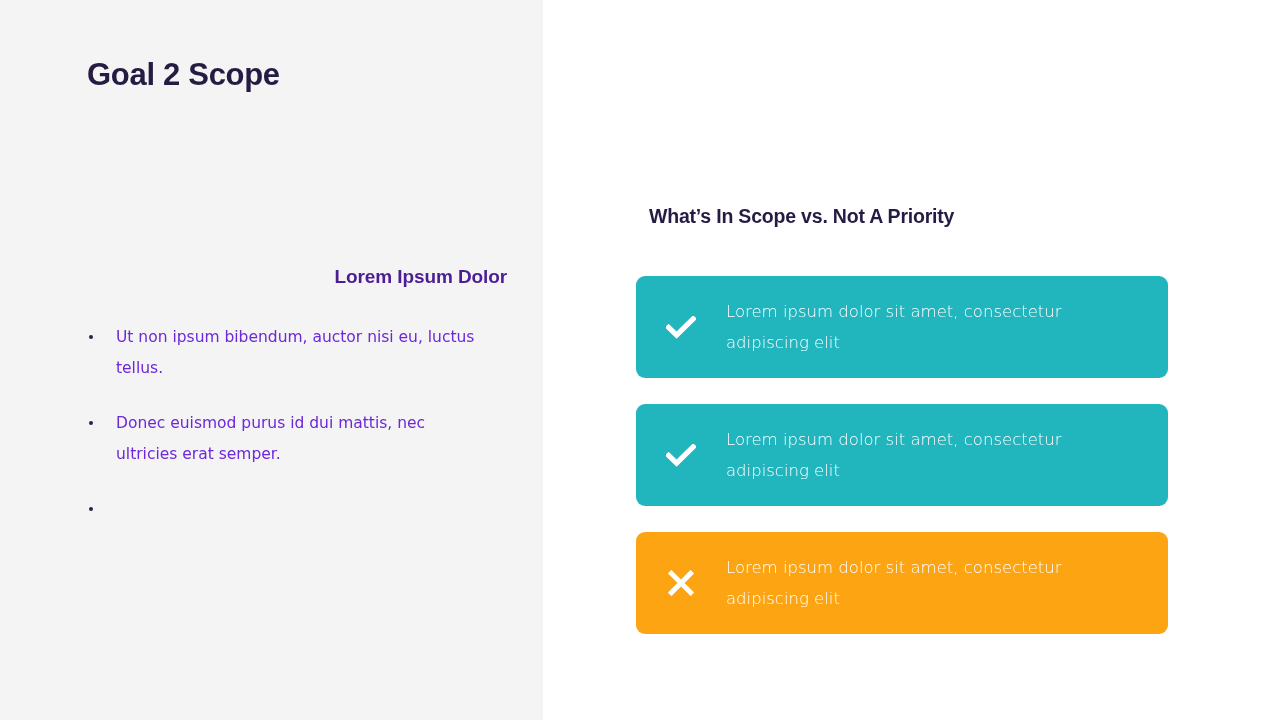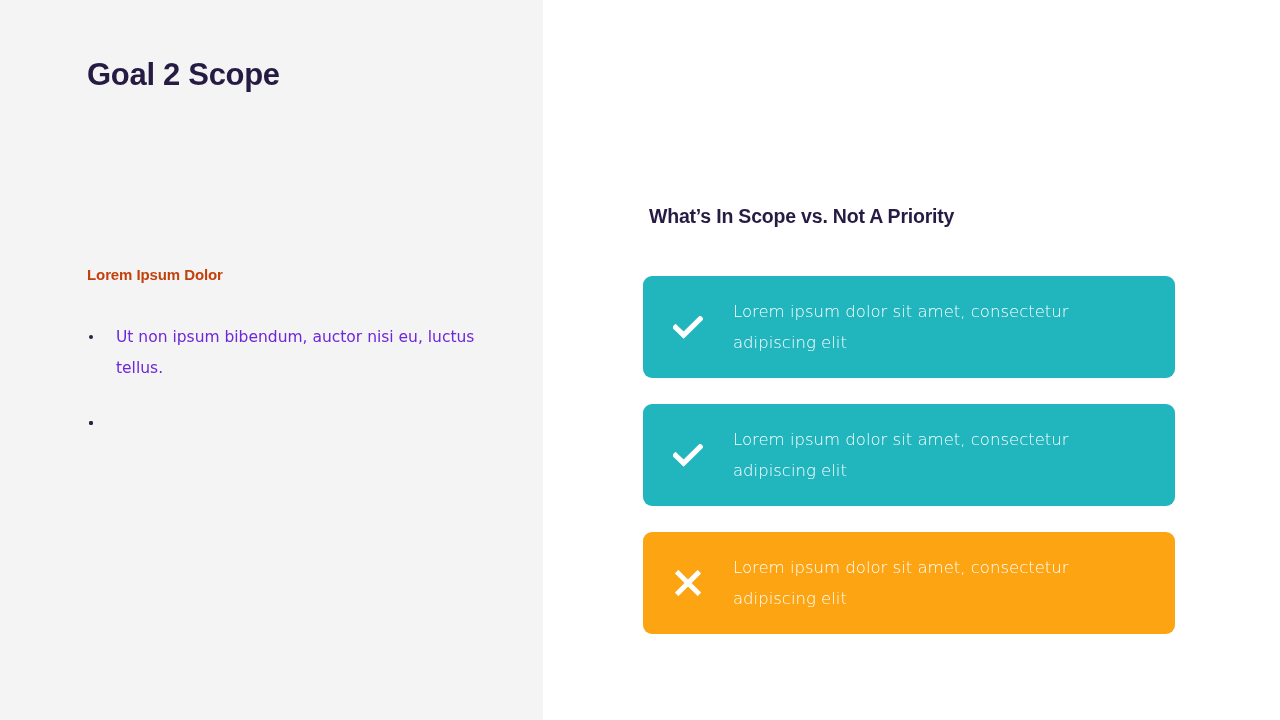--- a/index.html
+++ b/index.html
@@ -45,24 +45,25 @@
     color: #261b42;
     line-height: 1.15;
   }
 
   .left-subhead {
     position: absolute;
     left: 87px;
     top: 266px;
     width: 420px;
     font-family: "Liberation Sans", sans-serif;
-    font-size: 15px;
+    font-size: 19px;
     font-weight: bold;
     letter-spacing: -0.1px;
-    color: #c2410c;
+    color: #4c1d95;
+    text-align: right;
   }
 
   .bullet-list {
     position: absolute;
     left: 87px;
     top: 322px;
     width: 400px;
     list-style: none;
     margin: 0;
     padding: 0;
@@ -110,21 +111,21 @@
     width: 560px;
     font-family: "Liberation Sans", sans-serif;
     font-size: 19.5px;
     font-weight: bold;
     letter-spacing: -0.2px;
     color: #261b42;
   }
 
   .cards {
     position: absolute;
-    left: 100px;
+    left: 93px;
     top: 276px;
     width: 532px;
   }
 
   .card {
     position: relative;
     box-sizing: border-box;
     width: 532px;
     height: 102px;
     border-radius: 9px;
@@ -170,20 +171,21 @@
 
     <div class="left-subhead">Lorem Ipsum Dolor</div>
 
     <ul class="bullet-list">
       <li class="bullet-item">
         <span class="bullet-dot"></span>
         <span>Ut non ipsum bibendum, auctor nisi eu, luctus tellus.</span>
       </li>
       <li class="bullet-item">
         <span class="bullet-dot"></span>
+        <span>Donec euismod purus id dui mattis, nec ultricies erat semper.</span>
       </li>
       <li class="bullet-item">
         <span class="bullet-dot"></span>
       </li>
     </ul>
 
   </div>
 
   <div class="right-panel" style="background-color: rgb(255, 255, 255);">
 

